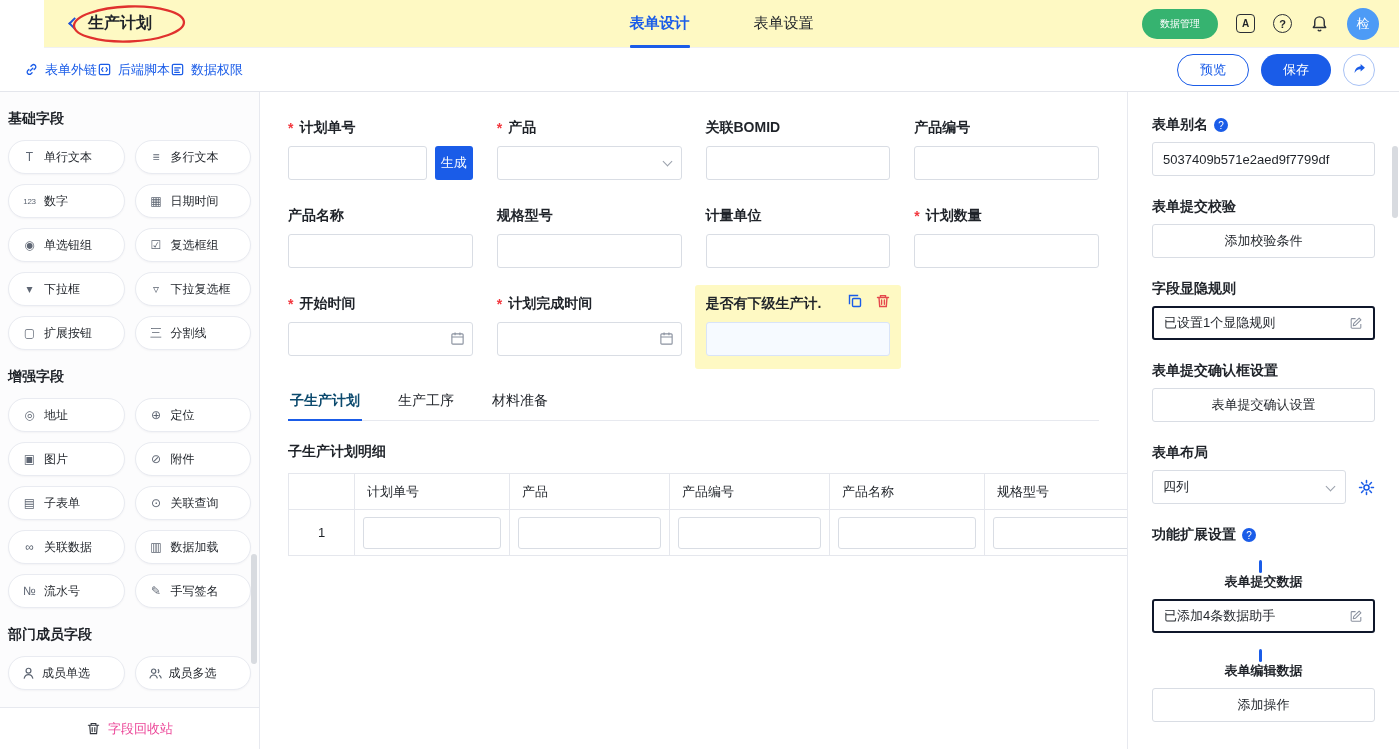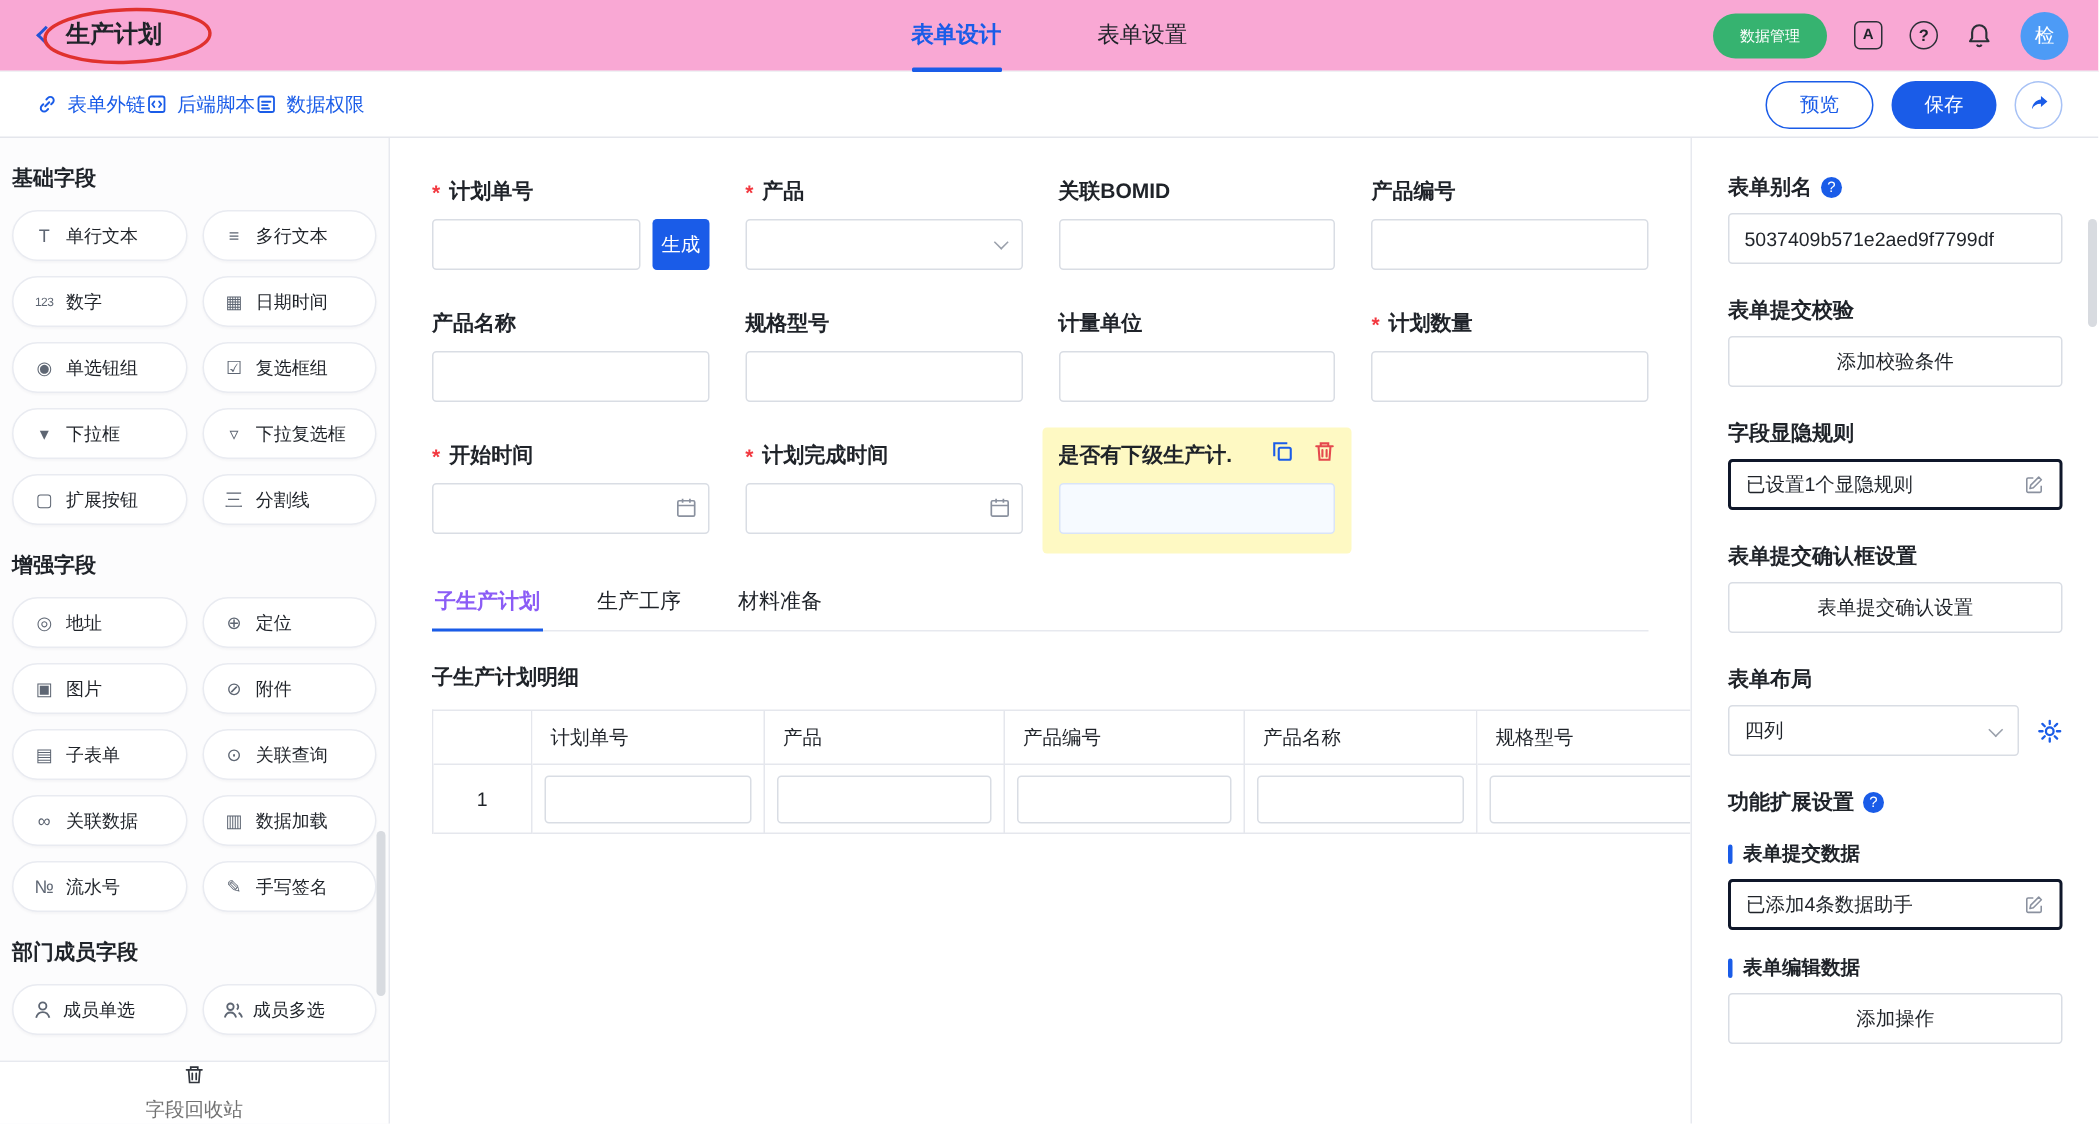--- a/index.html
+++ b/index.html
@@ -4,21 +4,21 @@
 <style>
   * { margin:0; padding:0; box-sizing:border-box; }
   html,body { width:1399px; height:750px; overflow:hidden; }
   body {
     font-family:"Liberation Sans","DejaVu Sans",sans-serif;
     font-size:14px; color:#1f2329; background:#fff; position:relative;
   }
   svg { display:block; }
 
   
-  .app-header { height:48px; display:flex; align-items:center; padding:0 20px; position:relative; border-bottom:1px solid #f0f1f4; background:#f9a8d4; }
+  .app-header { height:48px; display:flex; align-items:center; padding:0 20px; position:relative; border-bottom:1px solid #f0f1f4; background:#fef9c3;margin-left:44px; }
   .back-btn { width:20px; height:20px; display:flex; align-items:center; justify-content:center; cursor:pointer; }
   .back-chev { width:9px; height:9px; border-left:2px solid #2453d6; border-bottom:2px solid #2453d6; transform:rotate(45deg); }
   .page-title { font-size:16px; font-weight:700; margin-left:4px; position:relative; z-index:2; }
   .annot { position:absolute; left:26px; top:3px; z-index:3; pointer-events:none; }
   .htabs { position:absolute; left:50%; transform:translateX(-50%); height:48px; display:flex; gap:64px; }
   .htab { height:48px; display:flex; align-items:center; font-size:15px; cursor:pointer; position:relative; color:#1f2329; }
   .htab.active { color:#1a5ce8; font-weight:600; }
   .htab.active::after { content:""; position:absolute; left:0; right:0; bottom:0; height:3px; background:#1a5ce8; border-radius:1px; }
   .header-right { margin-left:auto; display:flex; align-items:center; gap:18px; }
   .btn-green { height:30px; padding:0 18px; border-radius:15px; background:#36b370; color:#fff; font-size:10px; display:flex; align-items:center; border:none; cursor:pointer; font-family:inherit; }
@@ -40,21 +40,21 @@
 
   
   .sidebar { width:260px; flex:none; border-right:1px solid #e7e9ef; background:#fcfcfd; position:relative; padding:18px 8px 48px; overflow:hidden; }
   .sec-title { font-size:14px; font-weight:700; margin:18px 0 12px; }
   .sec-title:first-child { margin-top:0; }
   .fgrid { display:grid; grid-template-columns:1fr 1fr; gap:10px; }
   .fitem { height:34px; background:#fff; border:1px solid #e9ebf1; border-radius:17px; display:flex; align-items:center; padding:0 6px 0 12px; font-size:12px; gap:6px; box-shadow:0 1px 2px rgba(31,35,41,.04); cursor:grab; white-space:nowrap; overflow:hidden; }
   .fi-glyph { width:17px; flex:none; text-align:center; color:#5e6673; font-size:12px; }
   .fi-glyph[data-sz="sm"] { font-size:8px; letter-spacing:-.3px; }
   .fi-svg { flex:none; }
-  .recycle-bar { position:absolute; left:0; right:0; bottom:0; height:42px; border-top:1px solid #e7e9ef; background:#fff; display:flex; align-items:center; justify-content:center; gap:7px; font-size:13px; color:#737373; cursor:pointer;flex-direction:column; }
+  .recycle-bar { position:absolute; left:0; right:0; bottom:0; height:42px; border-top:1px solid #e7e9ef; background:#fff; display:flex; align-items:center; justify-content:center; gap:7px; font-size:13px; color:#ec4899; cursor:pointer; }
   .sb-scroll { position:absolute; right:2px; top:462px; width:6px; height:110px; border-radius:3px; background:#d8dbe0; cursor:pointer; }
 
   
   .canvas { flex:1; background:#fff; padding:26px 28px 0; overflow:hidden; position:relative; }
   .fields-grid { display:grid; grid-template-columns:repeat(4,1fr); column-gap:24px; row-gap:26px; }
   .cfield { position:relative; }
   .flabel { display:flex; align-items:center; gap:5px; font-size:14px; font-weight:700; margin-bottom:8px; height:20px; white-space:nowrap; }
   .star { color:#f2383f; margin-right:1px; }
   .cinput { width:100%; height:34px; border:1px solid #d9dde4; border-radius:3px; padding:0 10px; font-size:13px; color:#1f2329; background:#fff; outline:none; font-family:inherit; }
   .input-row { display:flex; gap:8px; }
@@ -66,21 +66,21 @@
   .input-wrap { position:relative; }
   .input-wrap .cal { position:absolute; right:8px; top:9px; }
   .cfield.selected { background:#fef9c3; border-radius:3px; padding:9px 11px 13px; margin:-9px -11px -13px; }
   .cfield.selected .flabel { max-width:140px; overflow:hidden; }
   .cfield.selected .cinput { border-color:#d9e4f8; background:#f6faff; }
   .fld-actions { position:absolute; top:8px; right:10px; display:flex; gap:12px; z-index:2; }
   .fld-actions .act { cursor:pointer; }
 
   .subtabs { display:flex; gap:34px; border-bottom:1px solid #e7e9ef; margin-top:36px; }
   .stab { padding:0 2px 10px; font-size:14px; cursor:pointer; position:relative; }
-  .stab.active { color:#8b5cf6; font-weight:600; }
+  .stab.active { color:#0c4a6e; font-weight:600; }
   .stab.active::after { content:""; position:absolute; left:0; right:0; bottom:-1px; height:2px; background:#1a5ce8; }
   .tbl-title { font-size:14px; font-weight:700; margin:22px 0 12px; }
 
   .sub-table { width:860px; border-left:1px solid #e5e7ed; border-top:1px solid #e5e7ed; }
   .trow { display:flex; }
   .tcell { border-right:1px solid #e5e7ed; border-bottom:1px solid #e5e7ed; display:flex; align-items:center; flex:none; }
   .thead .tcell { height:36px; padding:0 12px; font-size:13px; color:#1f2329; background:#fff; }
   .tbody .tcell { height:46px; padding:0 8px; }
   .c0 { width:66px; justify-content:center; padding:0 !important; }
   .c1 { width:155px; } .c2 { width:160px; } .c3 { width:160px; } .c4 { width:155px; } .c5 { width:164px; }
@@ -96,21 +96,21 @@
   .pbody { padding:2px 24px 10px; }
   .plabel { display:flex; align-items:center; gap:6px; font-size:14px; font-weight:700; margin:22px 0 8px; }
   .q-icon { width:14px; height:14px; border-radius:50%; background:#1a5ce8; color:#fff; font-size:10px; font-weight:400; display:flex; align-items:center; justify-content:center; cursor:pointer; }
   .pinput { width:100%; height:34px; border:1px solid #d9dde4; border-radius:3px; padding:0 10px; font-size:13px; color:#1f2329; outline:none; background:#fff; font-family:inherit; }
   .pbtn { width:100%; height:34px; border:1px solid #d9dde4; border-radius:3px; background:#fff; font-size:13px; color:#1f2329; display:flex; align-items:center; justify-content:center; cursor:pointer; font-family:inherit; }
   .pbox { width:100%; height:34px; border:2px solid #0f172a; border-radius:3px; background:#fff; font-size:13px; display:flex; align-items:center; justify-content:space-between; padding:0 10px; cursor:pointer; }
   .layout-row { display:flex; align-items:center; gap:12px; }
   .pselect { flex:1; height:34px; border:1px solid #d9dde4; border-radius:3px; display:flex; align-items:center; padding:0 10px; font-size:13px; cursor:pointer; position:relative; }
   .pselect .chev { position:absolute; right:11px; top:12px; }
   .gear-btn { flex:none; cursor:pointer; }
-  .sublabel { display:flex; align-items:center; font-size:13px; font-weight:700; margin:16px 0 8px; }
+  .sublabel { display:flex; align-items:center; font-size:13px; font-weight:700; margin:16px 0 8px;flex-direction:column; }
   .bar { width:3px; height:13px; background:#1a5ce8; border-radius:1.5px; margin-right:7px; }
   .panel-scroll { position:absolute; right:1px; top:54px; width:6px; height:72px; border-radius:3px; background:#d8dbe0; cursor:pointer; }
 </style>
 </head>
 <body>
 
 <div class="app-header">
   <div class="back-btn">
       <span class="back-chev"></span>
     </div>

